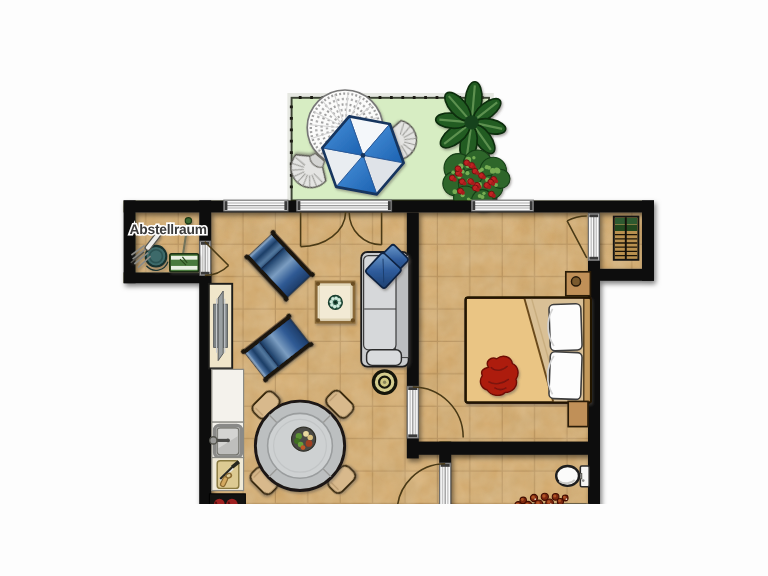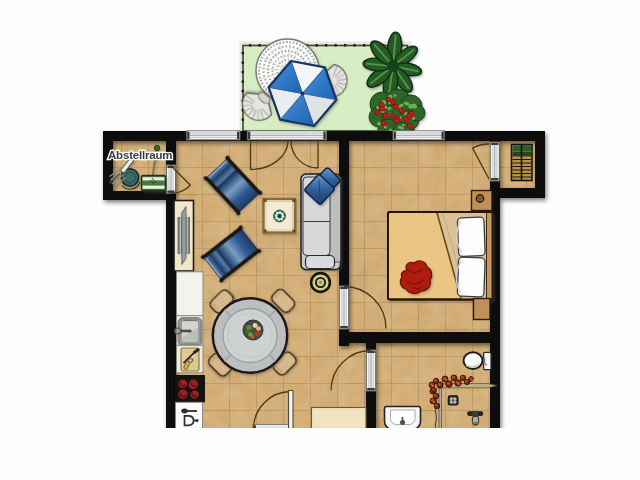--- a/index.html
+++ b/index.html
@@ -1,15 +1,15 @@
 <!DOCTYPE html>
 <html><head><meta charset="utf-8"><title>Floorplan</title>
 <style>
 html,body{margin:0;padding:0;background:#fdfdfd;}
-#c{width:640px;height:428px;position:relative;}
+#c{width:640px;height:384px;position:relative;margin-top:36px;}
 svg{display:block;font-family:"Liberation Sans", sans-serif;}
 </style></head><body>
 <div id="c">
 <svg width="640" height="480" viewBox="0 0 640 480">
 <defs>
 <pattern id="tiles" patternUnits="userSpaceOnUse" x="176" y="141" width="27" height="27">
   <rect width="27" height="27" fill="#d2a667"></rect>
   <path d="M0,26.5 H27 M26.5,0 V27" stroke="#b0854c" stroke-width="1"></path>
 </pattern>
 <filter id="grainD" x="0%" y="0%" width="100%" height="100%">

